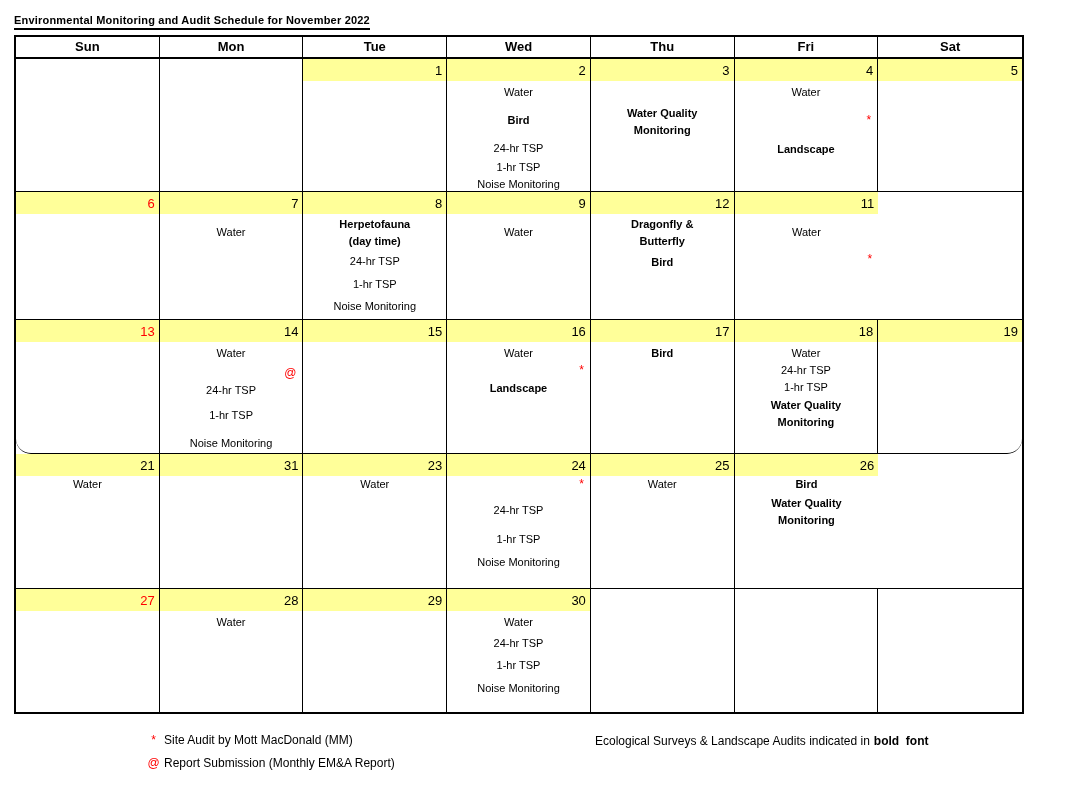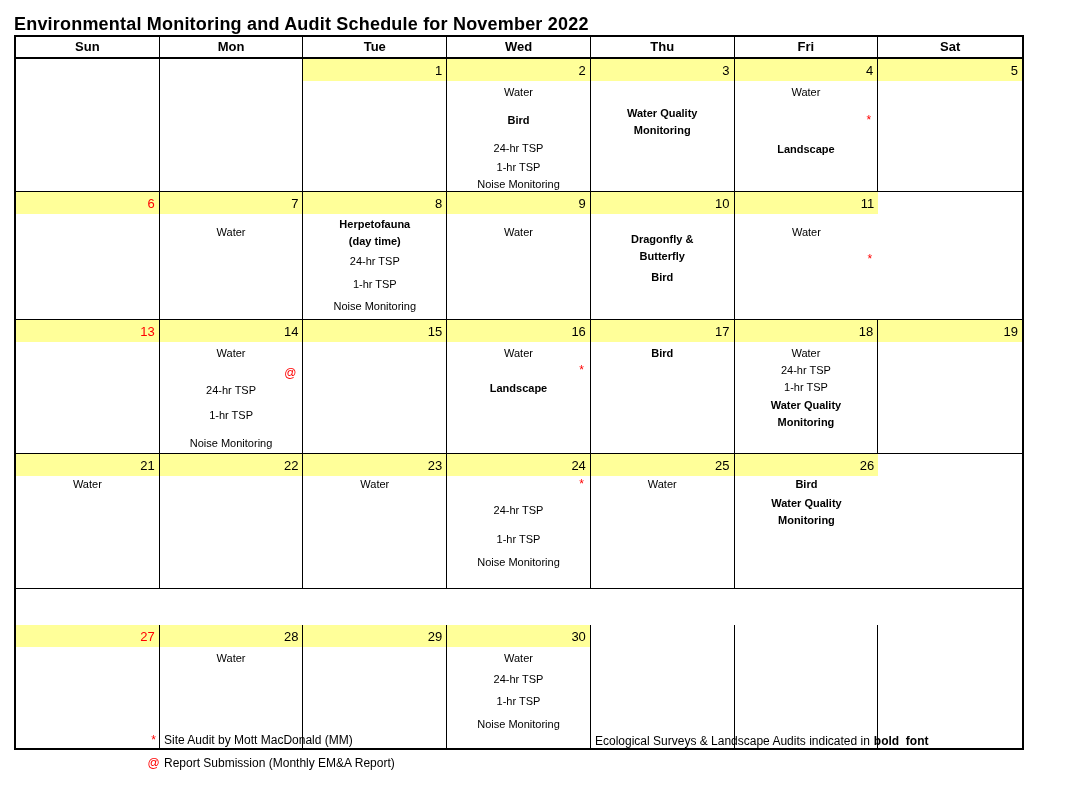--- a/index.html
+++ b/index.html
@@ -2,21 +2,21 @@
 <html><head>
 <meta charset="utf-8">
 <style>
   html,body{margin:0;padding:0;}
   body{
     width:1068px;height:787px;background:#ffffff;position:relative;
     font-family:"Liberation Sans",sans-serif;color:#000;
   }
   .title{
     position:absolute;left:14px;top:14px;
-    font-size:18px;font-weight:bold;letter-spacing:.2px;
+    font-size:11px;font-weight:bold;letter-spacing:.2px;
     border-bottom:2px solid #000;padding-bottom:2px;
   }
   .calendar{
     position:absolute;left:14px;top:35px;width:1010px;
     border:2px solid #000;background:#fff;box-sizing:border-box;
   }
   .cal-header{display:grid;grid-template-columns:repeat(7,1fr);border-bottom:2px solid #000;}
   .hcell{
     height:20px;line-height:20px;text-align:center;
     font-weight:bold;font-size:13px;border-right:1px solid #000;
@@ -99,32 +99,32 @@
           <div class="line bold">(day time)</div>
           <div class="line" style="margin-top: 3px;">24-hr TSP</div>
           <div class="line" style="margin-top: 6px;">1-hr TSP</div>
           <div class="line" style="margin-top: 5px;">Noise Monitoring</div>
         </div>
         <div class="cell">
           <div class="bar yellow"><span class="date">9</span></div>
           <div class="line" style="margin-top: 10px;">Water</div>
         </div>
         <div class="cell">
-          <div class="bar yellow"><span class="date">10</span></div>
-          <div class="line bold" style="margin-top: 17px;">Dragonfly &amp;</div>
+          <div class="bar yellow"><span class="date">12</span></div>
+          <div class="line bold" style="margin-top: 2px;">Dragonfly &amp;</div>
           <div class="line bold">Butterfly</div>
           <div class="line bold" style="margin-top: 4px;">Bird</div>
         </div>
         <div class="cell">
           <div class="bar yellow"><span class="date">11</span></div>
           <div class="line" style="margin-top: 10px;">Water</div>
           <div class="line red right" style="margin-top: 10px;">*</div>
         </div>
       </div>
-      <div class="wrow" style="height: 133px;">
+      <div class="wrow" style="height: 133px; border-radius: 15px;">
         <div class="cell">
           <div class="bar yellow"><span class="date red">13</span></div>
         </div>
         <div class="cell">
           <div class="bar yellow"><span class="date">14</span></div>
           <div class="line" style="margin-top: 3px;">Water</div>
           <div class="line red right" style="margin-top: 3px;">@</div>
           <div class="line" style="margin-top: 0px;">24-hr TSP</div>
           <div class="line" style="margin-top: 8px;">1-hr TSP</div>
           <div class="line" style="margin-top: 11px;">Noise Monitoring</div>
@@ -153,21 +153,21 @@
         <div class="cell">
           <div class="bar yellow"><span class="date">19</span></div>
         </div>
       </div>
       <div class="wrow" style="height: 134px;">
         <div class="cell">
           <div class="bar yellow"><span class="date">21</span></div>
           <div class="line" style="margin-top: 0px;">Water</div>
         </div>
         <div class="cell">
-          <div class="bar yellow"><span class="date">22</span></div>
+          <div class="bar yellow"><span class="date">31</span></div>
         </div>
         <div class="cell">
           <div class="bar yellow"><span class="date">23</span></div>
           <div class="line" style="margin-top: 0px;">Water</div>
         </div>
         <div class="cell">
           <div class="bar yellow"><span class="date">24</span></div>
           <div class="line red right" style="margin-top: 0px;">*</div>
           <div class="line" style="margin-top: 9px;">24-hr TSP</div>
           <div class="line" style="margin-top: 12px;">1-hr TSP</div>
@@ -177,21 +177,21 @@
           <div class="bar yellow"><span class="date">25</span></div>
           <div class="line" style="margin-top: 0px;">Water</div>
         </div>
         <div class="cell">
           <div class="bar yellow"><span class="date">26</span></div>
           <div class="line bold" style="margin-top: 0px;">Bird</div>
           <div class="line bold" style="margin-top: 2px;">Water Quality</div>
           <div class="line bold">Monitoring</div>
         </div>
       </div>
-      <div class="wrow" style="height: 123px; margin-top: 36px;">
+      <div class="wrow" style="height: 123px;">
         <div class="cell">
           <div class="bar yellow"><span class="date red">27</span></div>
         </div>
         <div class="cell">
           <div class="bar yellow"><span class="date">28</span></div>
           <div class="line" style="margin-top: 3px;">Water</div>
         </div>
         <div class="cell">
           <div class="bar yellow"><span class="date">29</span></div>
         </div>

